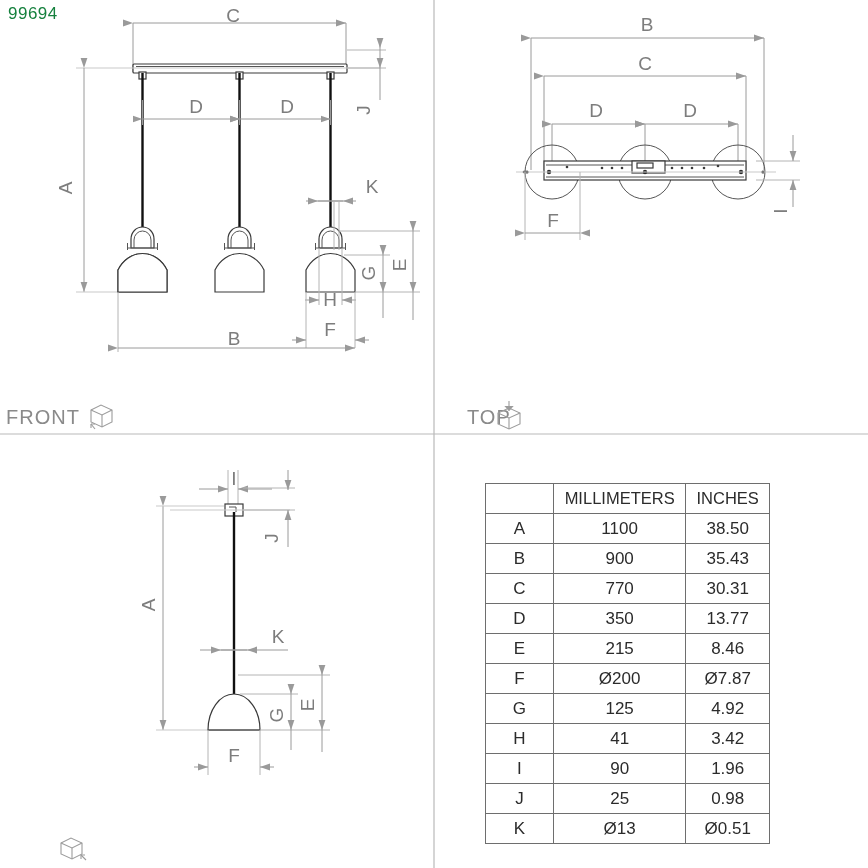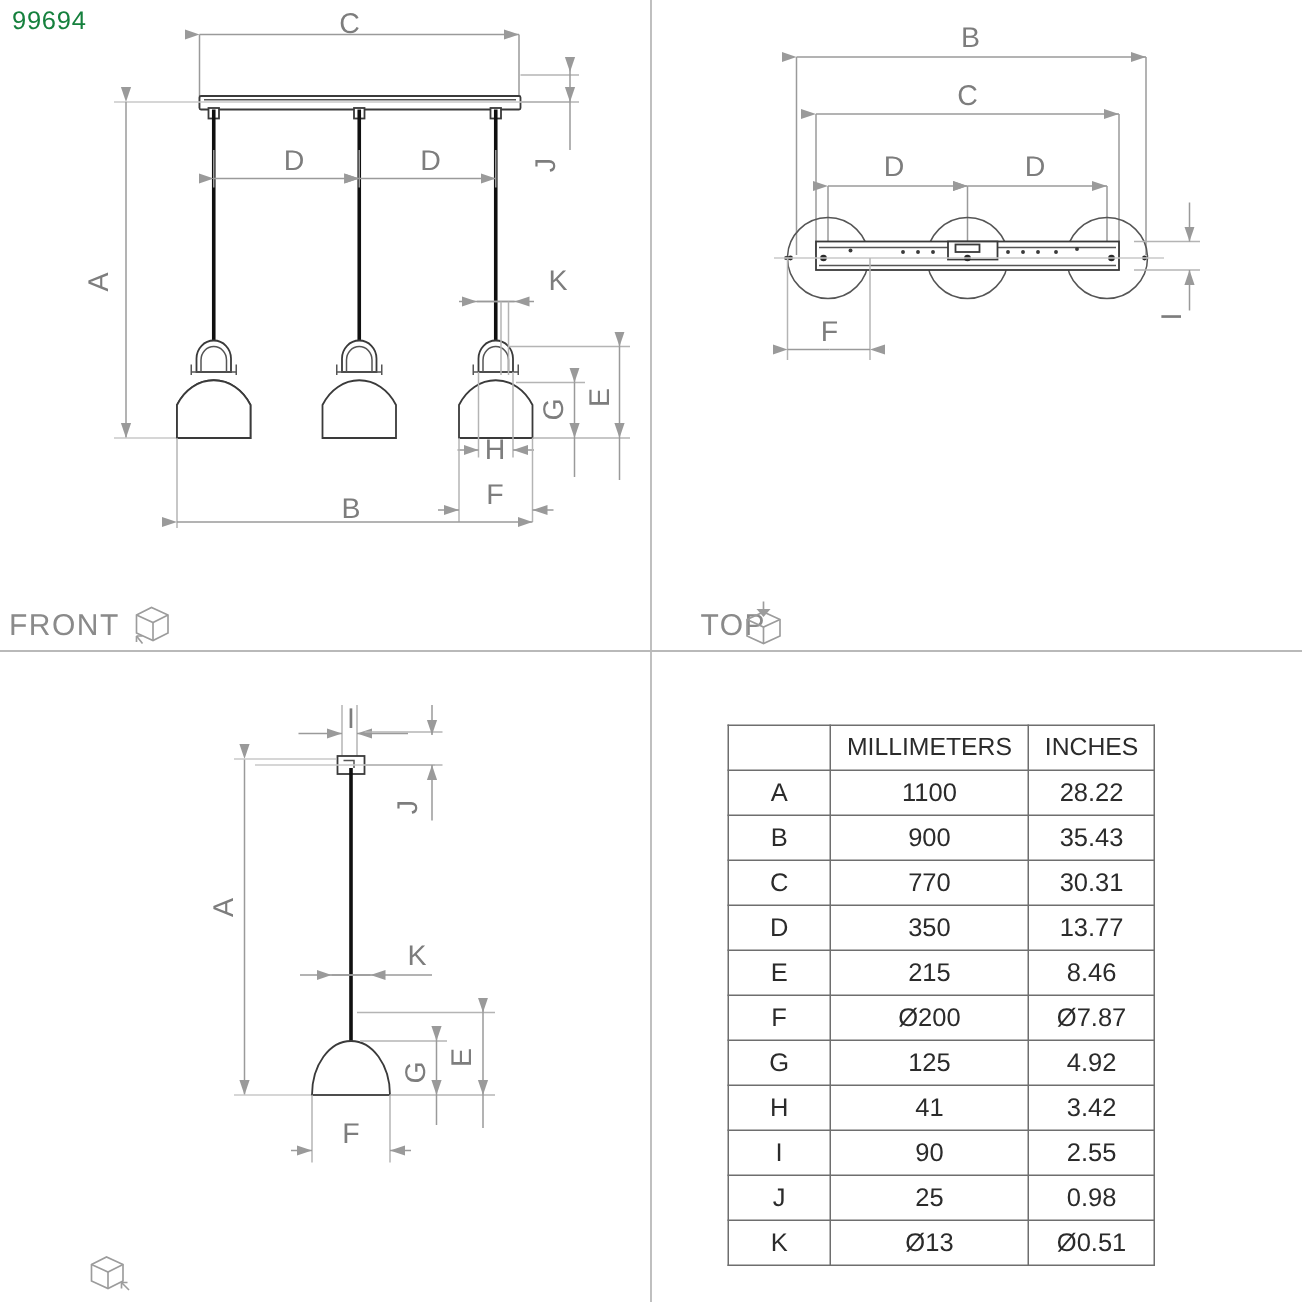--- a/index.html
+++ b/index.html
@@ -445,21 +445,21 @@
         <tr>
           <td class="col-key"></td>
           <td class="col-mm">MILLIMETERS</td>
           <td class="col-in">INCHES</td>
         </tr>
       </thead>
       <tbody id="dim-table-body">
           <tr>
             <td class="col-key">A</td>
             <td class="col-mm">1100</td>
-            <td class="col-in">28.22</td>
+            <td class="col-in">38.50</td>
           </tr>
           <tr>
             <td class="col-key">B</td>
             <td class="col-mm">900</td>
             <td class="col-in">35.43</td>
           </tr>
           <tr>
             <td class="col-key">C</td>
             <td class="col-mm">770</td>
             <td class="col-in">30.31</td>
@@ -485,21 +485,21 @@
             <td class="col-in">4.92</td>
           </tr>
           <tr>
             <td class="col-key">H</td>
             <td class="col-mm">41</td>
             <td class="col-in">3.42</td>
           </tr>
           <tr>
             <td class="col-key">I</td>
             <td class="col-mm">90</td>
-            <td class="col-in">2.55</td>
+            <td class="col-in">1.96</td>
           </tr>
           <tr>
             <td class="col-key">J</td>
             <td class="col-mm">25</td>
             <td class="col-in">0.98</td>
           </tr>
           <tr>
             <td class="col-key">K</td>
             <td class="col-mm">Ø13</td>
             <td class="col-in">Ø0.51</td>

